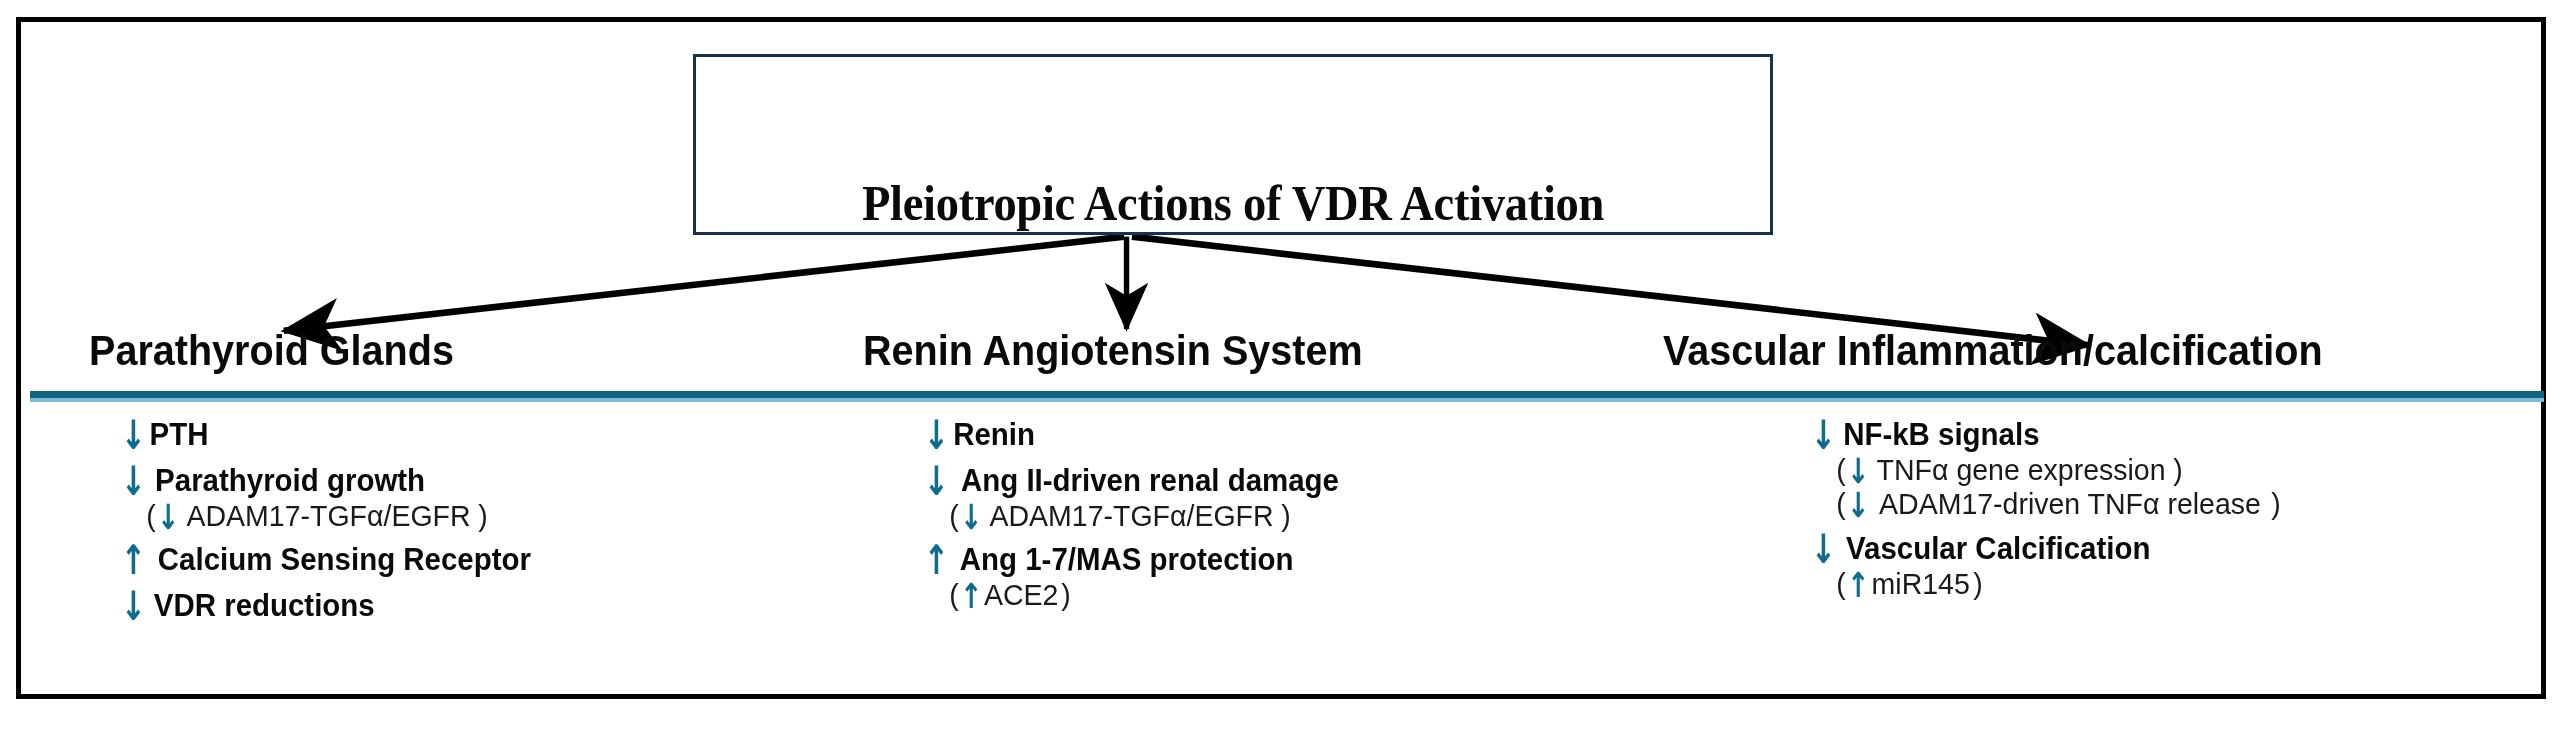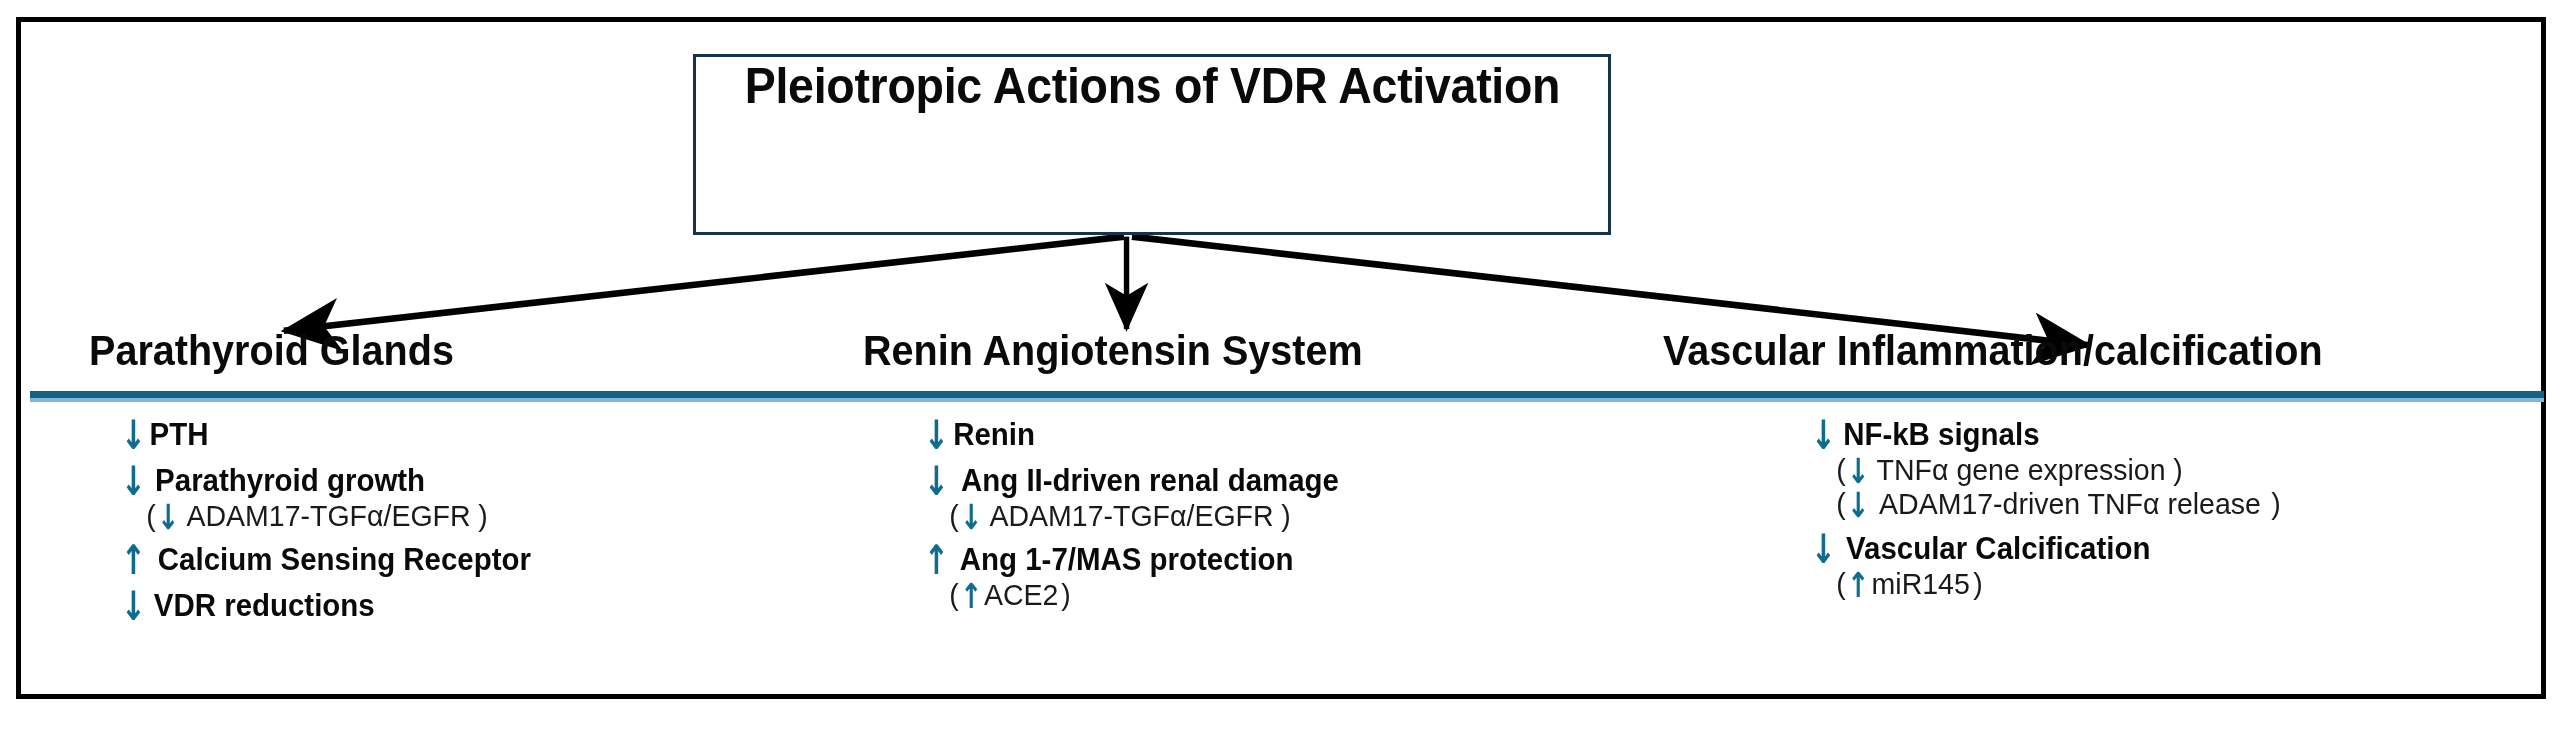--- a/index.html
+++ b/index.html
@@ -25,29 +25,30 @@
     border: 5.4px solid #000000;
     box-sizing: border-box;
     background: #ffffff;
   }
 
   
   #title-box {
     position: absolute;
     left: 693px;
     top: 54px;
-    width: 918px;
+    width: 1080px;
     height: 181px;
     border: 3.6px solid #16334d;
     box-sizing: border-box;
     background: #ffffff;
     display: flex;
-    align-items: flex-start;
+    align-items: flex-end;
     justify-content: center;
     z-index: 5;
+    font-family: Liberation Serif, serif;
   }
   #title-box .title-text {
     font-size: 50px;
     font-weight: bold;
     color: #0a0a0a;
     letter-spacing: -0.3px;
     white-space: nowrap;
     transform: scaleX(0.93);
   }
 

